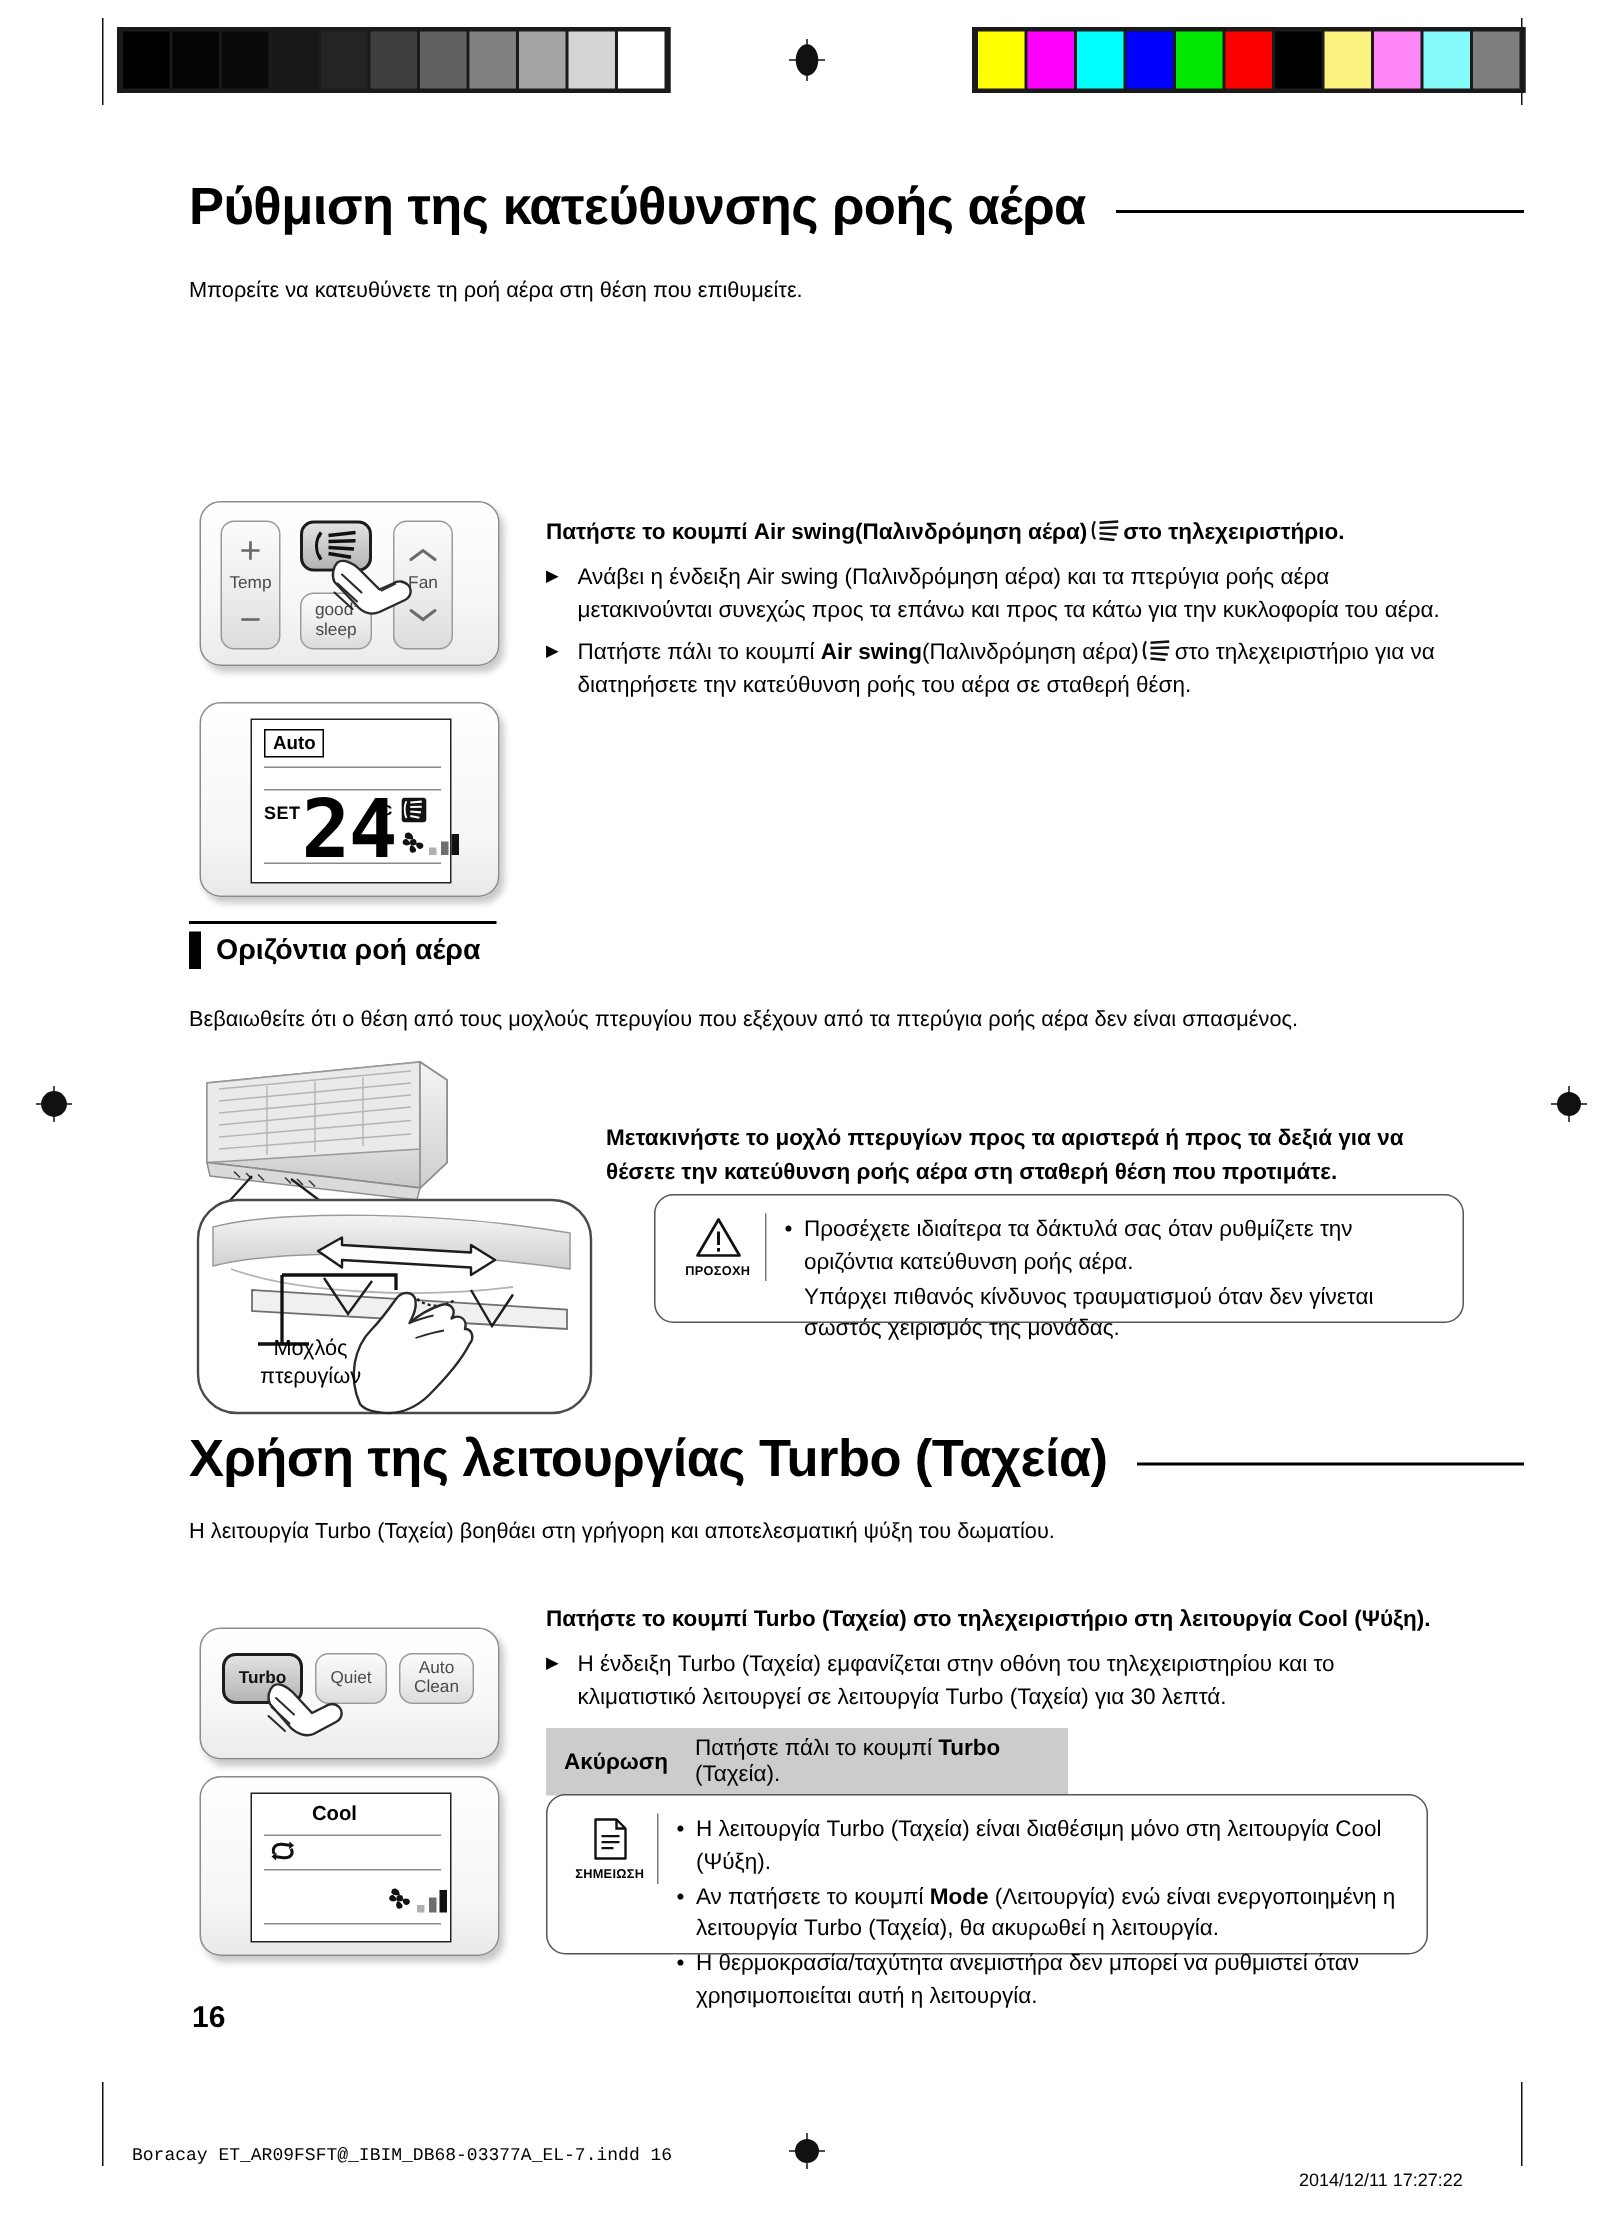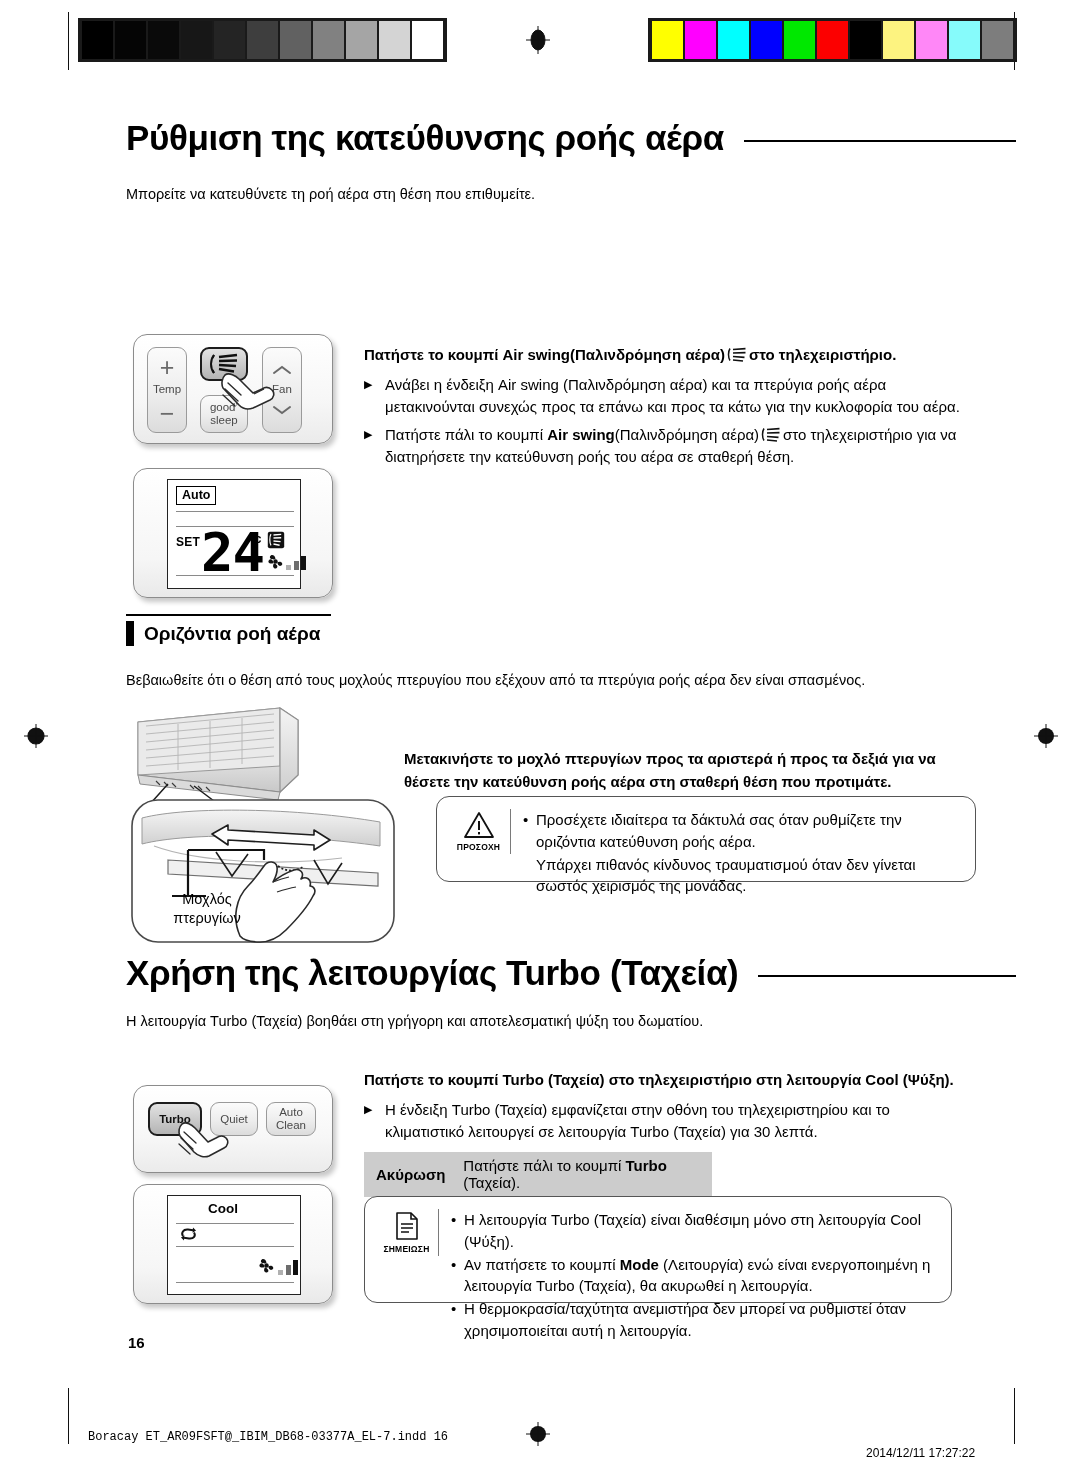--- a/index.html
+++ b/index.html
@@ -127,21 +127,21 @@
   .bars { position:absolute; display:flex; align-items:flex-end; gap:2.5px; }
   .bars i { display:block; width:5px; background:#000; }
 
   
   .unit-wrap { position:absolute; }
   .lever-label {
     position:absolute; font-size:14.5px; line-height:1.3; text-align:center;
   }
 
   
-  .pagenum { position:absolute; font-size:15px; font-weight:700; }
+  .pagenum { position:absolute; font-size:20px; font-weight:700; }
   .foot-txt { position:absolute; font-size:12px; white-space:nowrap; }
   .tick { position:absolute; width:1px; background:#111; }
 </style>
 </head>
 <body>
 
 <div class="page">
 
   <div class="calib-row">
     <div class="rule-left"></div>

